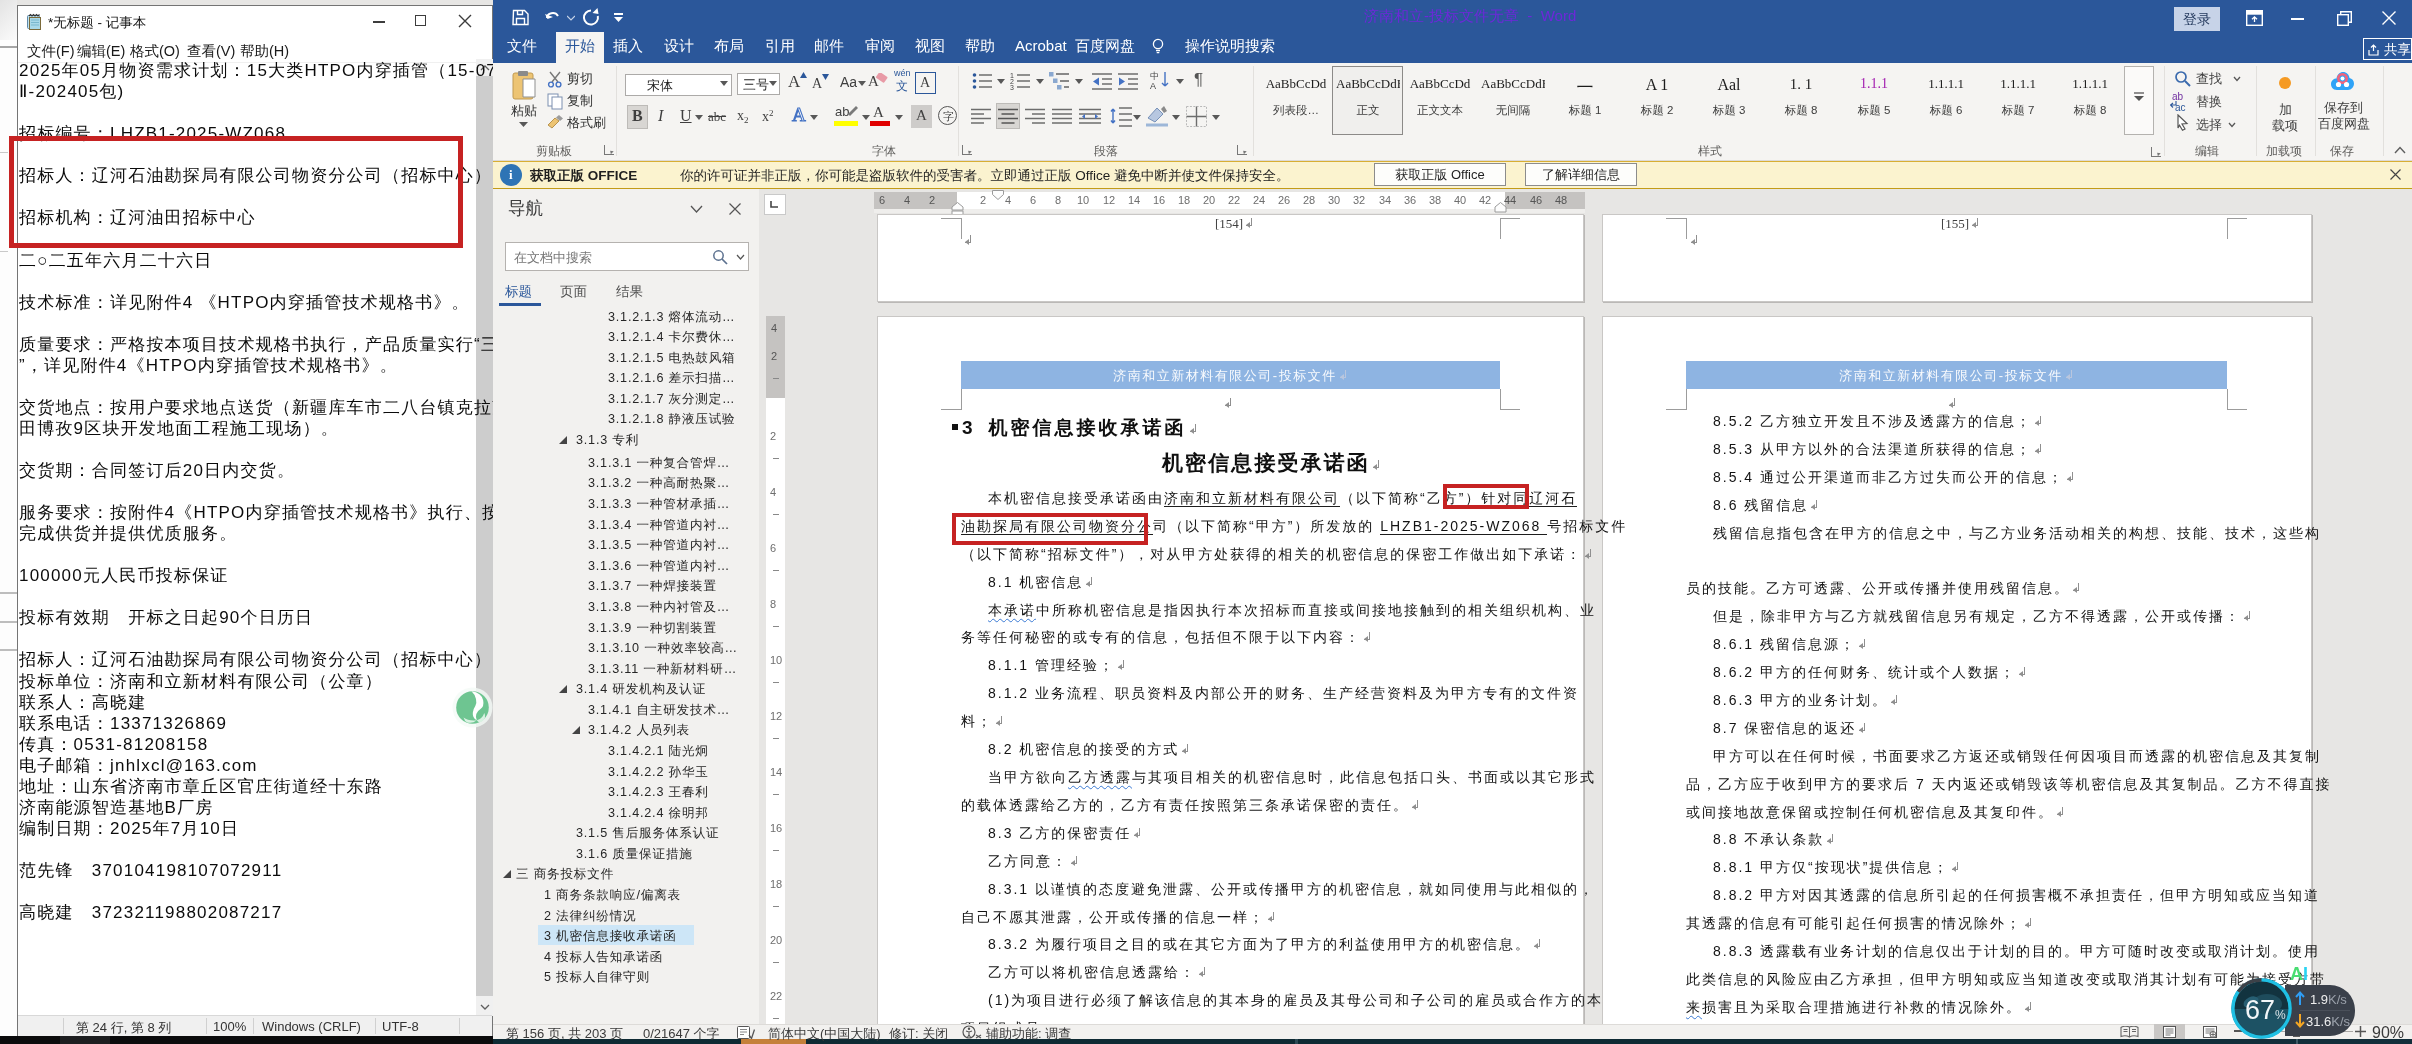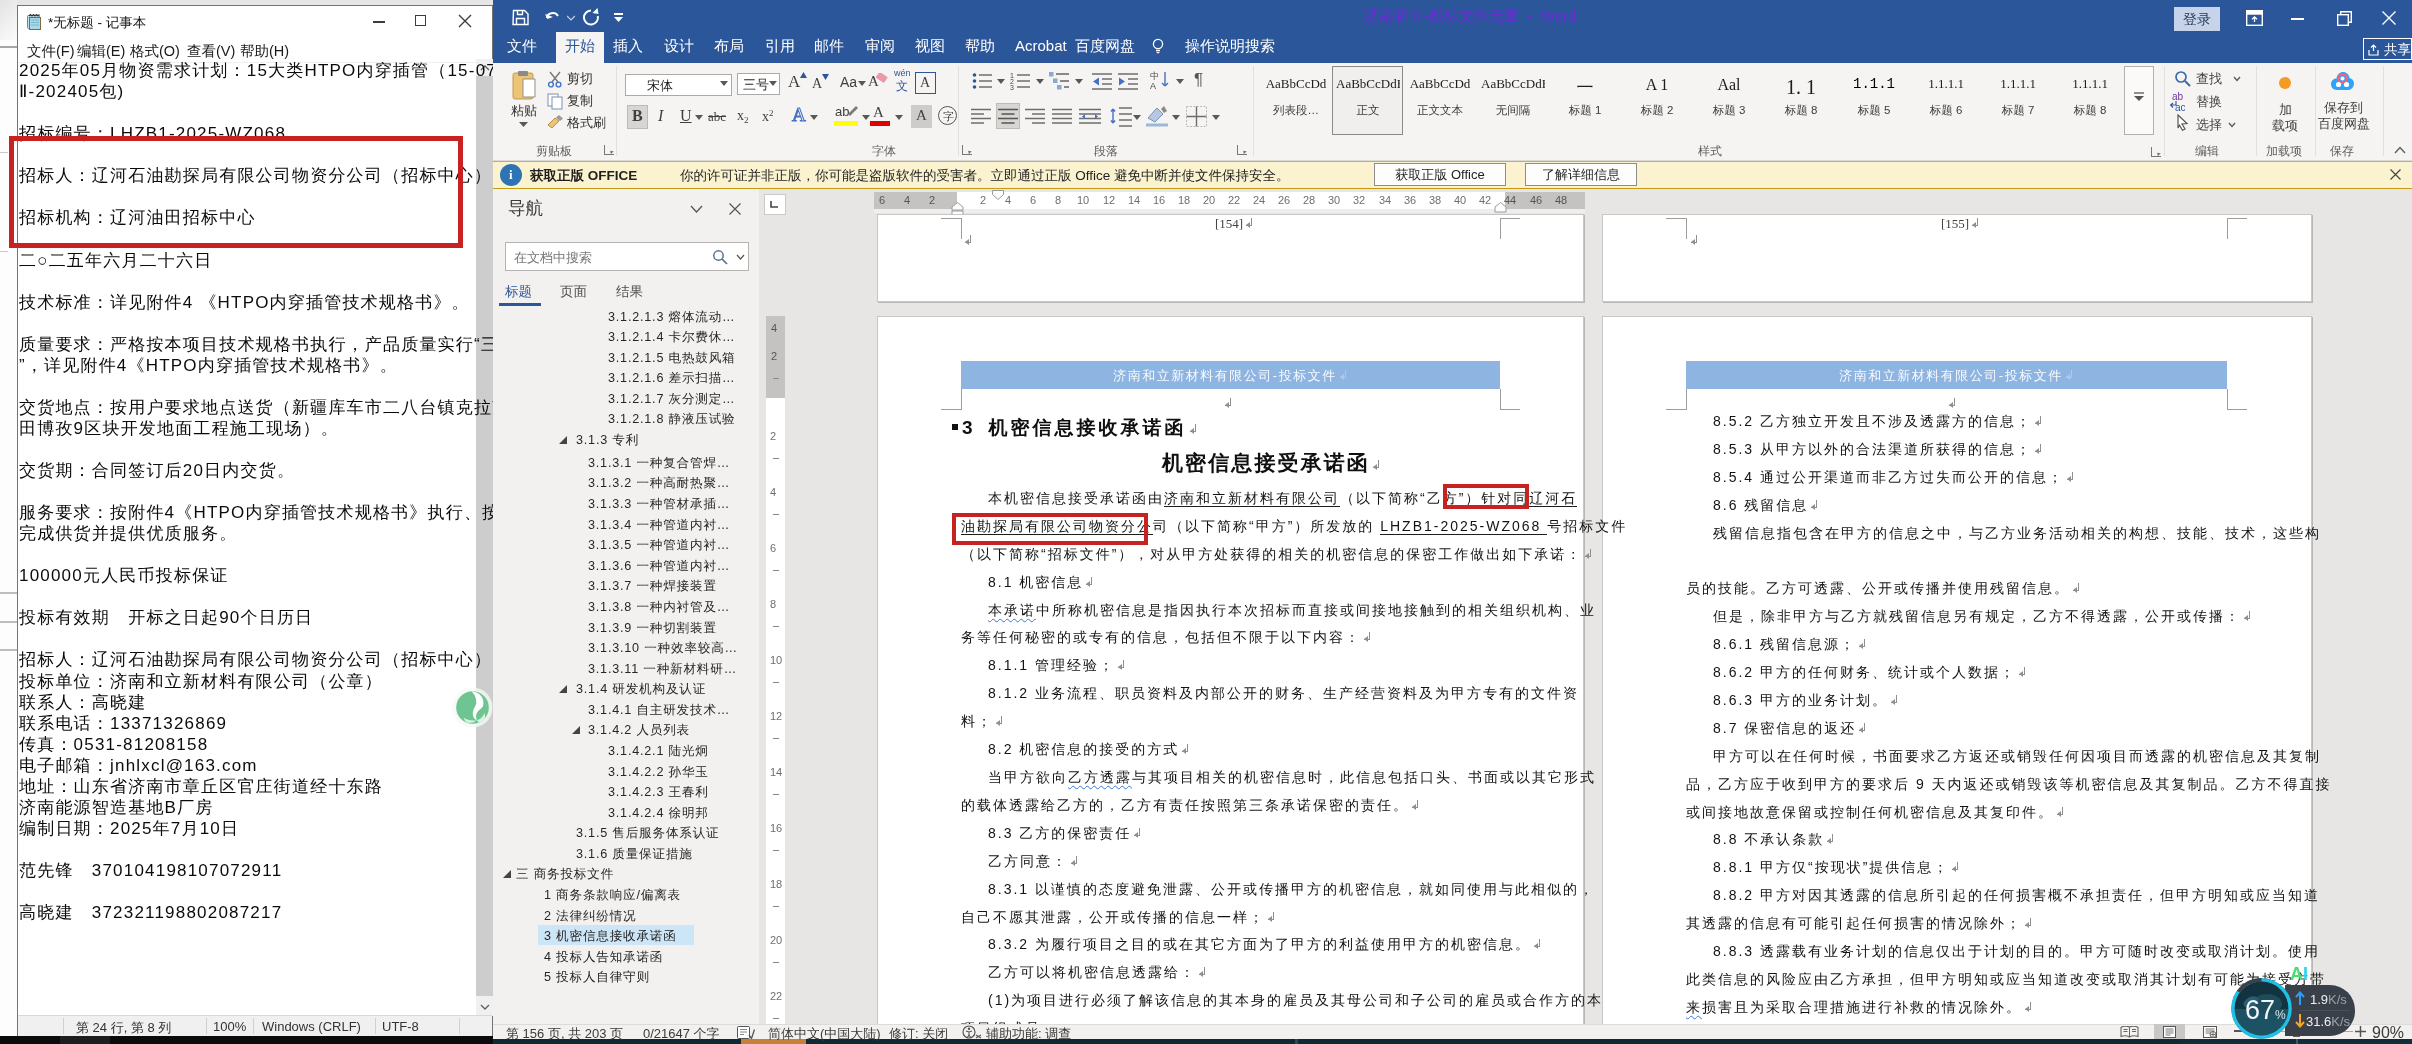--- a/index.html
+++ b/index.html
@@ -404,23 +404,23 @@
 <div class="a nw" style="left:1408px;top:76px;width:64px;text-align:center;font-size:13px;font-family:'Liberation Serif',serif;color:#1c1c1c;overflow:hidden">AaBbCcDd</div>
 <div class="a nw" style="left:1405px;top:103px;width:70px;text-align:center;font-size:11.5px;color:#3c3c3c">正文文本</div>
 <div class="a nw" style="left:1481px;top:76px;width:64px;text-align:center;font-size:13px;font-family:'Liberation Serif',serif;color:#1c1c1c;overflow:hidden">AaBbCcDdE</div>
 <div class="a nw" style="left:1478px;top:103px;width:70px;text-align:center;font-size:11.5px;color:#3c3c3c">无间隔</div>
 <div class="a nw" style="left:1553px;top:76px;width:64px;text-align:center;font-size:17px;font-family:'Liberation Serif',serif;color:#1c1c1c;overflow:hidden">一</div>
 <div class="a nw" style="left:1550px;top:103px;width:70px;text-align:center;font-size:11.5px;color:#3c3c3c">标题 1</div>
 <div class="a nw" style="left:1625px;top:76px;width:64px;text-align:center;font-size:16px;font-family:'Liberation Serif',serif;color:#1c1c1c;overflow:hidden">A 1</div>
 <div class="a nw" style="left:1622px;top:103px;width:70px;text-align:center;font-size:11.5px;color:#3c3c3c">标题 2</div>
 <div class="a nw" style="left:1697px;top:76px;width:64px;text-align:center;font-size:16px;font-family:'Liberation Serif',serif;color:#1c1c1c;overflow:hidden">Aal</div>
 <div class="a nw" style="left:1694px;top:103px;width:70px;text-align:center;font-size:11.5px;color:#3c3c3c">标题 3</div>
-<div class="a nw" style="left:1769px;top:76px;width:64px;text-align:center;font-size:20px;font-family:'Liberation Serif',serif;color:#1c1c1c;overflow:hidden">1. 1</div>
+<div class="a nw" style="left:1769px;top:76px;width:64px;text-align:center;font-size:15px;font-family:'Liberation Serif',serif;color:#1c1c1c;overflow:hidden">1. 1</div>
 <div class="a nw" style="left:1766px;top:103px;width:70px;text-align:center;font-size:11.5px;color:#3c3c3c">标题 8</div>
-<div class="a nw" style="left:1842px;top:76px;width:64px;text-align:center;font-size:14px;font-family:Liberation Mono, monospace;color:#000000;overflow:hidden">1.1.1</div>
+<div class="a nw" style="left:1842px;top:76px;width:64px;text-align:center;font-size:14px;font-family:Liberation Serif, serif;color:#a21caf;overflow:hidden">1.1.1</div>
 <div class="a nw" style="left:1839px;top:103px;width:70px;text-align:center;font-size:11.5px;color:#3c3c3c">标题 5</div>
 <div class="a nw" style="left:1914px;top:76px;width:64px;text-align:center;font-size:13px;font-family:'Liberation Serif',serif;color:#1c1c1c;overflow:hidden">1.1.1.1</div>
 <div class="a nw" style="left:1911px;top:103px;width:70px;text-align:center;font-size:11.5px;color:#3c3c3c">标题 6</div>
 <div class="a nw" style="left:1986px;top:76px;width:64px;text-align:center;font-size:13px;font-family:'Liberation Serif',serif;color:#1c1c1c;overflow:hidden">1.1.1.1</div>
 <div class="a nw" style="left:1983px;top:103px;width:70px;text-align:center;font-size:11.5px;color:#3c3c3c">标题 7</div>
 <div class="a nw" style="left:2058px;top:76px;width:64px;text-align:center;font-size:13px;font-family:'Liberation Serif',serif;color:#1c1c1c;overflow:hidden">1.1.1.1</div>
 <div class="a nw" style="left:2055px;top:103px;width:70px;text-align:center;font-size:11.5px;color:#3c3c3c">标题 8</div>
 <div class="a" style="left:2124px;top:66px;width:30px;height:69px;background:#fbfaf9;border:1px solid #b4b2af"></div>
 <svg class="a" style="left:2133px;top:92px" width="12" height="12">
     <path d="M1 1h10" stroke="#555" stroke-width="1.3"></path>
@@ -675,21 +675,21 @@
 <div class="dl" style="left:954px;top:280px">8.5.4 通过公开渠道而非乙方过失而公开的信息；<span class="pl"></span></div>
 <div class="dl" style="left:954px;top:308px">8.6 残留信息<span class="pl"></span></div>
 <div class="dl" style="left:954px;top:336px">残留信息指包含在甲方的信息之中，与乙方业务活动相关的构想、技能、技术，这些构</div>
 <div class="dl" style="left:927px;top:391px">员的技能。乙方可透露、公开或传播并使用残留信息。<span class="pl"></span></div>
 <div class="dl" style="left:954px;top:419px">但是，除非甲方与乙方就残留信息另有规定，乙方不得透露，公开或传播：<span class="pl"></span></div>
 <div class="dl" style="left:954px;top:447px">8.6.1 残留信息源；<span class="pl"></span></div>
 <div class="dl" style="left:954px;top:475px">8.6.2 甲方的任何财务、统计或个人数据；<span class="pl"></span></div>
 <div class="dl" style="left:954px;top:503px">8.6.3 甲方的业务计划。<span class="pl"></span></div>
 <div class="dl" style="left:954px;top:531px">8.7 保密信息的返还<span class="pl"></span></div>
 <div class="dl" style="left:954px;top:559px">甲方可以在任何时候，书面要求乙方返还或销毁任何因项目而透露的机密信息及其复制</div>
-<div class="dl" style="left:927px;top:587px">品，乙方应于收到甲方的要求后 9 天内返还或销毁该等机密信息及其复制品。乙方不得直接</div>
+<div class="dl" style="left:927px;top:587px">品，乙方应于收到甲方的要求后 7 天内返还或销毁该等机密信息及其复制品。乙方不得直接</div>
 <div class="dl" style="left:927px;top:615px">或间接地故意保留或控制任何机密信息及其复印件。<span class="pl"></span></div>
 <div class="dl" style="left:954px;top:642px">8.8 不承认条款<span class="pl"></span></div>
 <div class="dl" style="left:954px;top:670px">8.8.1 甲方仅“按现状”提供信息；<span class="pl"></span></div>
 <div class="dl" style="left:954px;top:698px">8.8.2 甲方对因其透露的信息所引起的任何损害概不承担责任，但甲方明知或应当知道</div>
 <div class="dl" style="left:927px;top:726px">其透露的信息有可能引起任何损害的情况除外；<span class="pl"></span></div>
 <div class="dl" style="left:954px;top:754px">8.8.3 透露载有业务计划的信息仅出于计划的目的。甲方可随时改变或取消计划。使用</div>
 <div class="dl" style="left:927px;top:782px">此类信息的风险应由乙方承担，但甲方明知或应当知道改变或取消其计划有可能为接<span class="wv">受方带</span></div>
 <div class="dl" style="left:927px;top:810px"><span class="wv">来</span>损害且为采取合理措施进行补救的情况除外。<span class="pl"></span></div>
 <div class="rbox" style="left:684px;top:295px;width:86px;height:25px"></div>
 <div class="rbox" style="left:193px;top:324px;width:196px;height:32px"></div>

